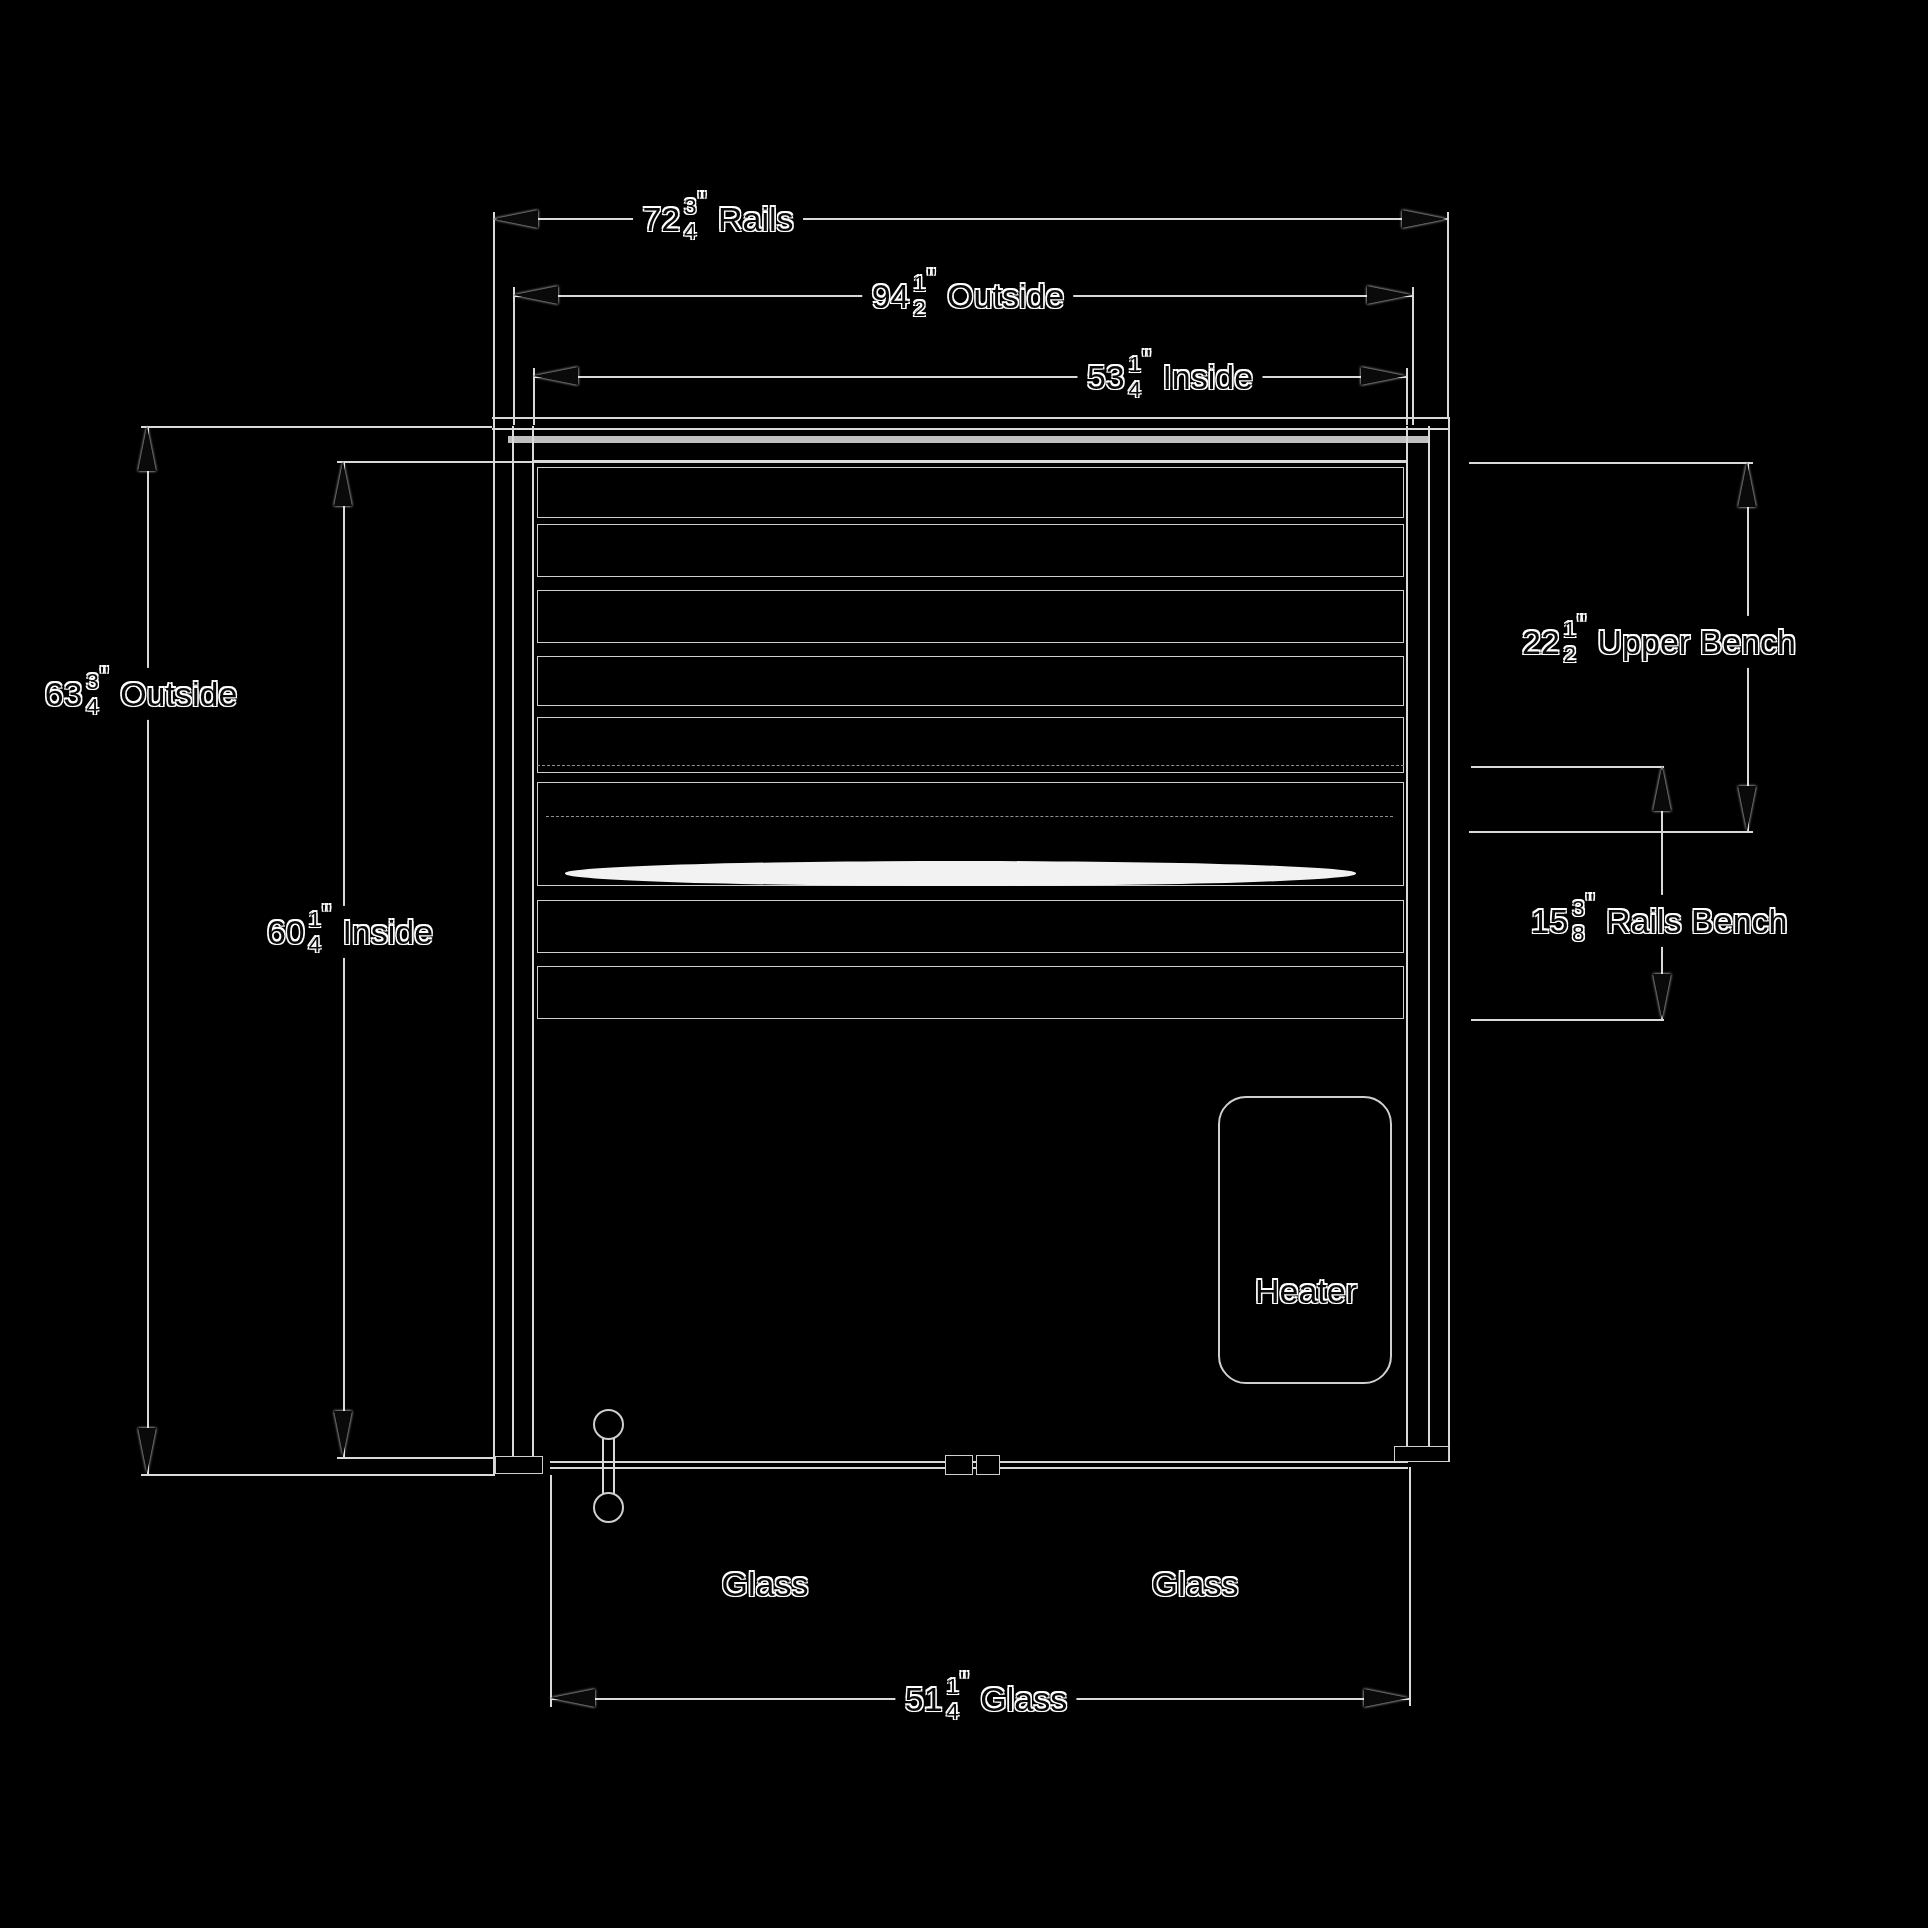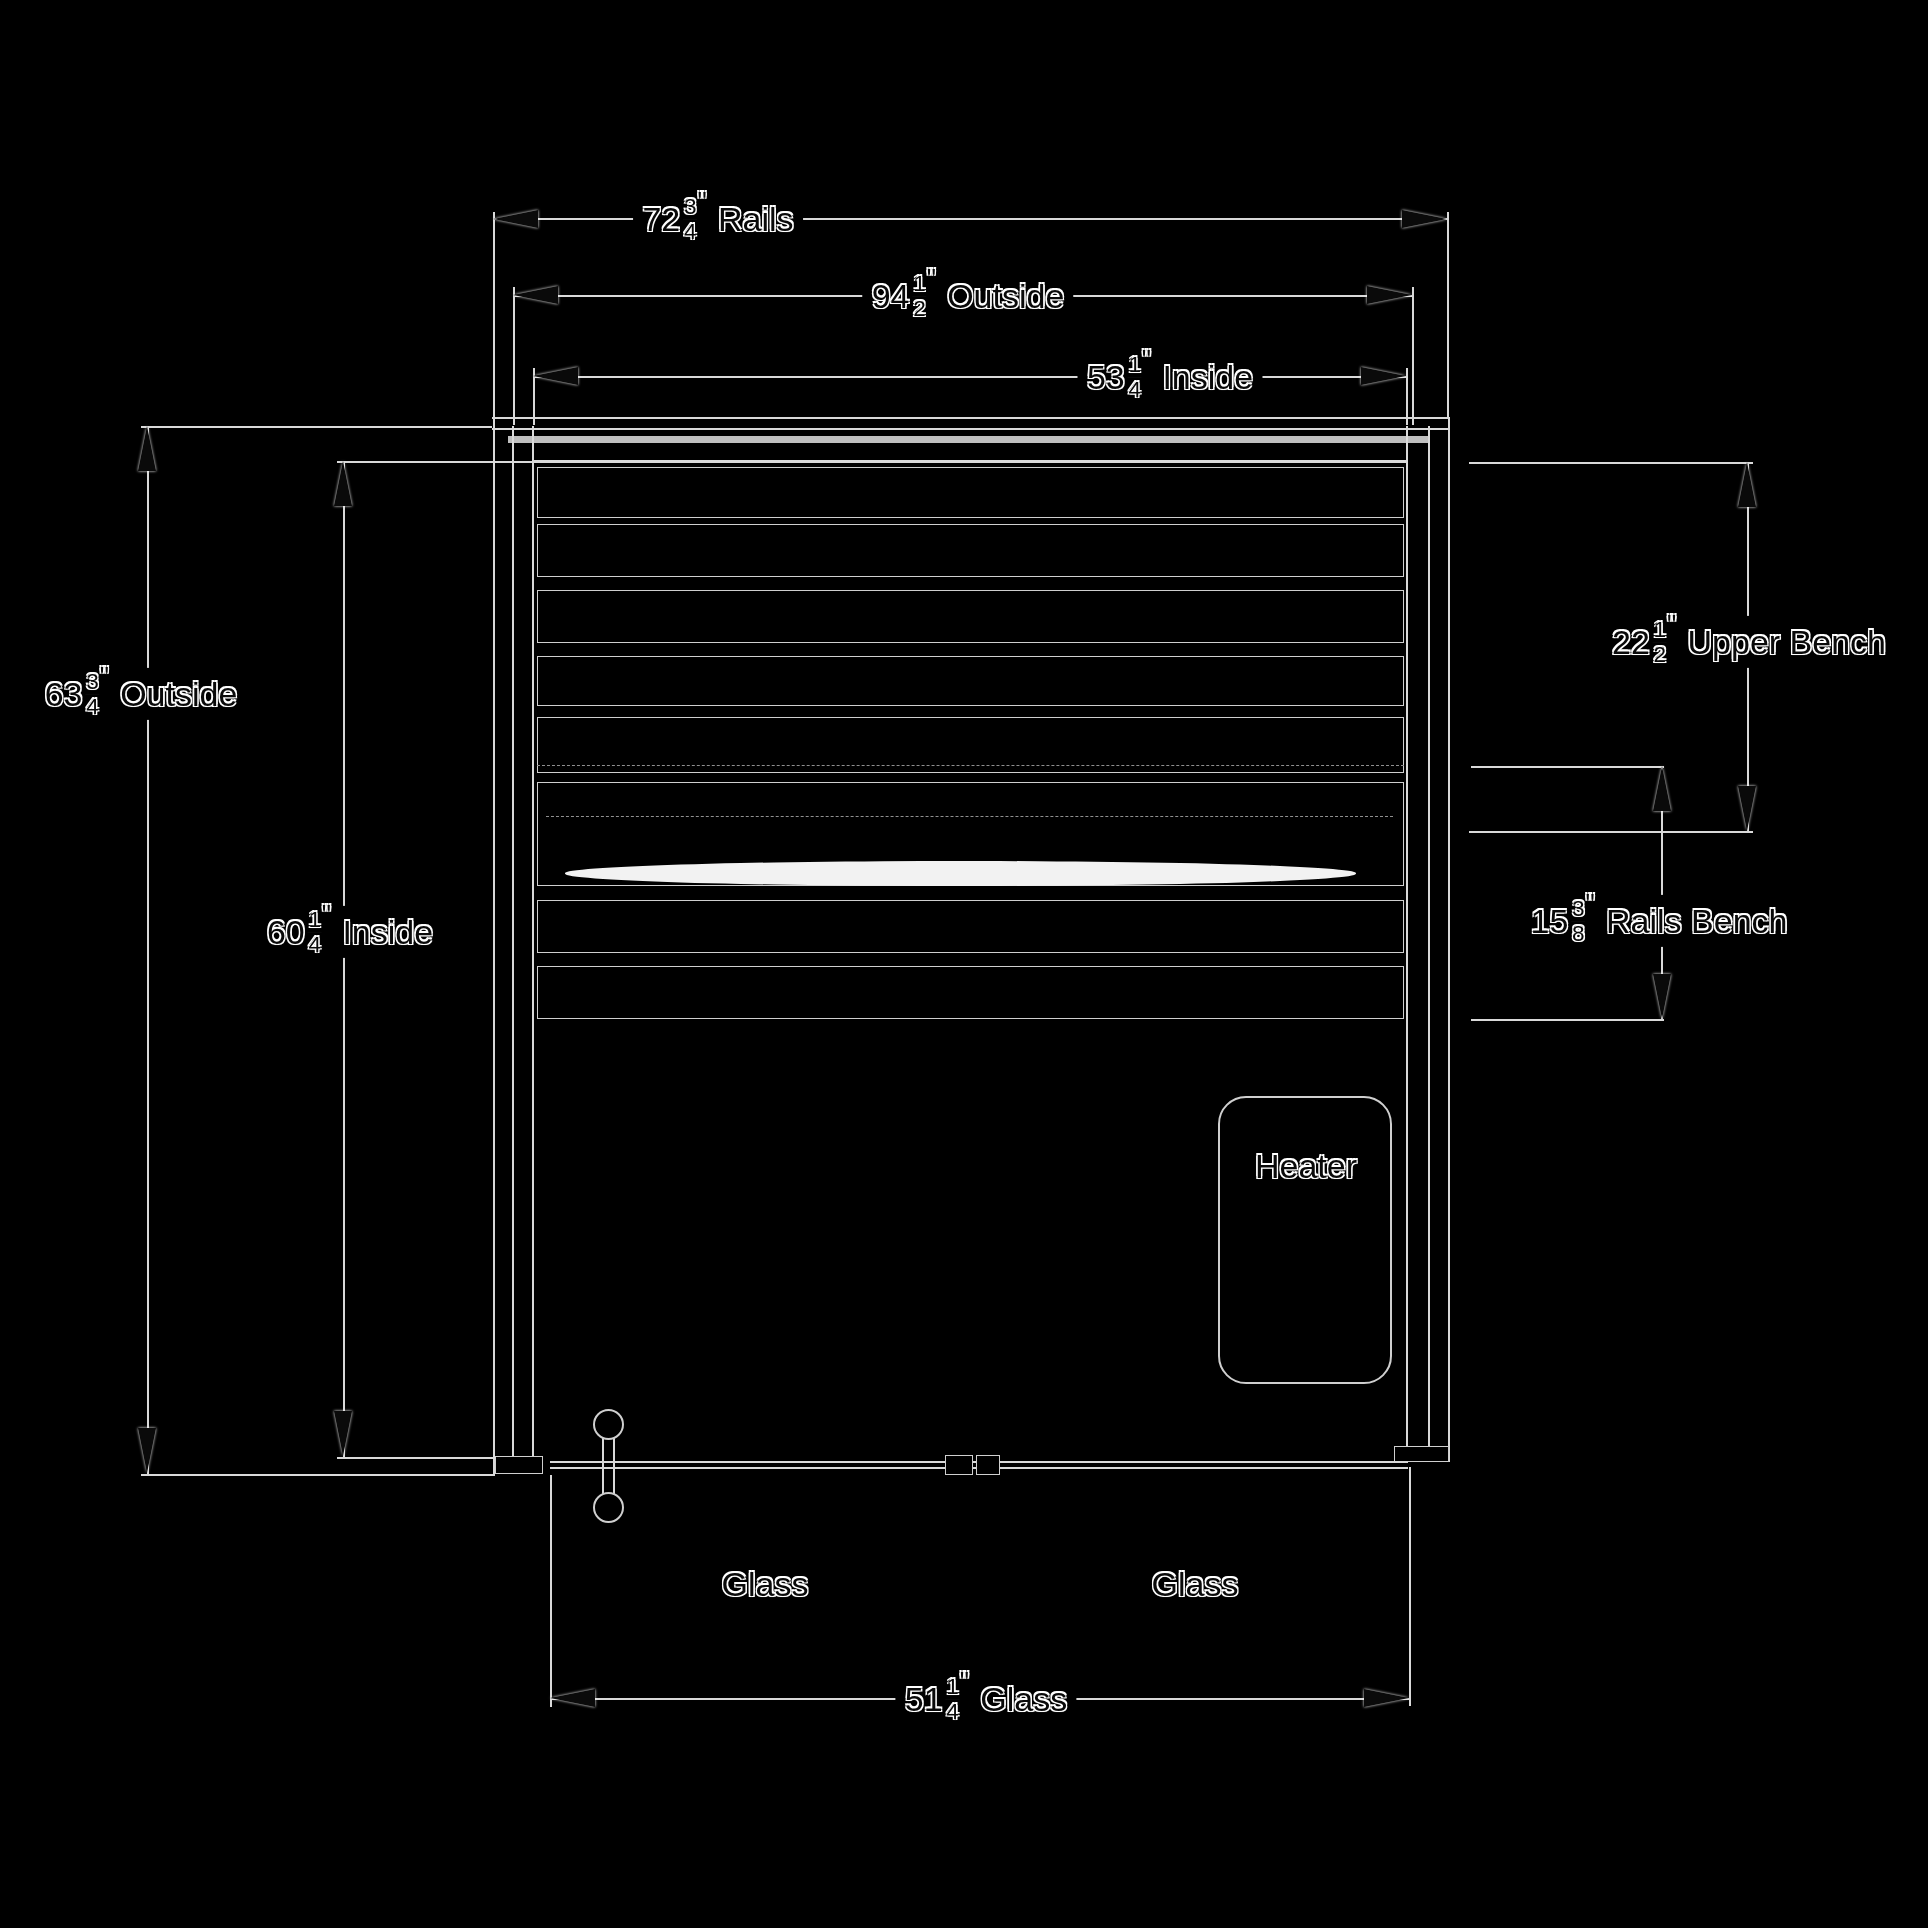--- a/index.html
+++ b/index.html
@@ -51,21 +51,21 @@
   <div class="box" style="left:537px;top:656px;width:867px;height:50px"></div>
   <div class="box" style="left:537px;top:717px;width:867px;height:56px"></div>
   <div class="dash" style="left:537px;top:765px;width:867px"></div>
   <div class="box" style="left:537px;top:782px;width:867px;height:104px"></div>
   <div class="dash" style="left:546px;top:816px;width:847px"></div>
   <div class="arc" style="left:565px;top:861px;width:791px;height:24.5px"></div>
   <div class="box" style="left:537px;top:900px;width:867px;height:53px"></div>
   <div class="box" style="left:537px;top:966px;width:867px;height:53px"></div>
 
   <div class="box round" style="left:1218px;top:1096px;width:174px;height:288px"></div>
-  <div class="lbl" style="left:1306px;top:1166px">
+  <div class="lbl" style="left:1306px;top:1291px">
       <span>Heater</span>
     </div>
 
   <div class="hl" style="left:550px;top:1461px;width:858px"></div>
   <div class="hl" style="left:550px;top:1467px;width:858px"></div>
   <div class="box" style="left:945px;top:1455px;width:28px;height:20px;z-index:3"></div>
   <div class="box" style="left:976px;top:1455px;width:23.5px;height:20px;z-index:3"></div>
   <div class="box circ" style="left:593px;top:1409px;width:31px;height:31px;border-width:2.8px;z-index:3"></div>
   <div class="box circ" style="left:593px;top:1492px;width:31px;height:31px;border-width:2.8px;z-index:3"></div>
   <div class="vl" style="left:602px;top:1437px;height:58px"></div>
@@ -150,21 +150,21 @@
       </span>
     <span class="unit">"</span>
     <span class="dimname">Inside</span>
   </div>
 
   <div class="hl" style="left:1469px;top:462px;width:284px"></div>
   <div class="hl" style="left:1469px;top:831px;width:284px"></div>
   <div class="vl" style="left:1747px;top:462px;height:369px"></div>
   <div class="ar ar-u" style="left:1738px;top:462px"></div>
   <div class="ar ar-d" style="left:1738px;top:786px"></div>
-  <div class="lbl" style="left:1749px;top:642px">
+  <div class="lbl" style="left:1659px;top:642px">
     <span>22</span>
     <span class="frac">
         <span class="num">1</span>
         <span class="den">2</span>
       </span>
     <span class="unit">"</span>
     <span class="dimname">Upper Bench</span>
   </div>
 
   <div class="hl" style="left:1471px;top:766px;width:193px"></div>

